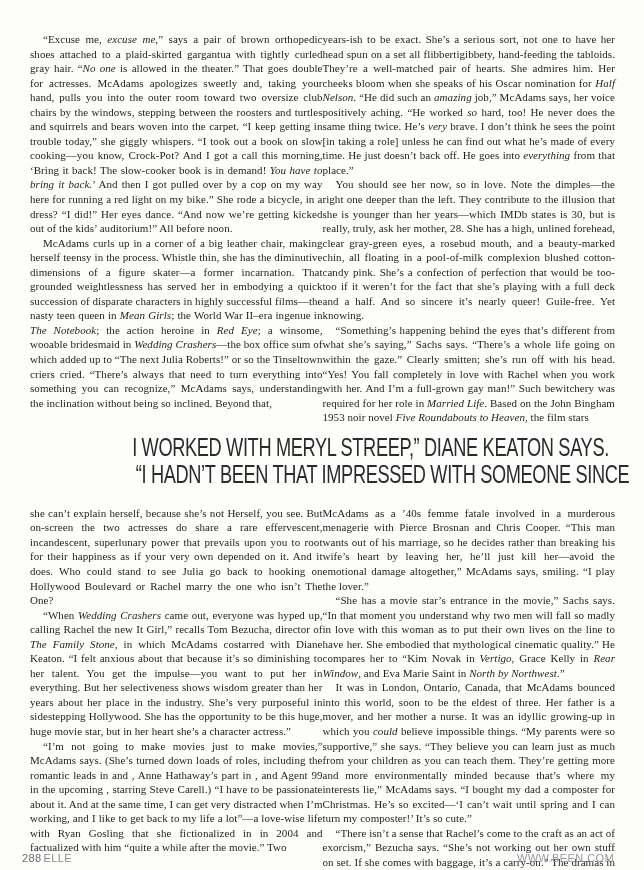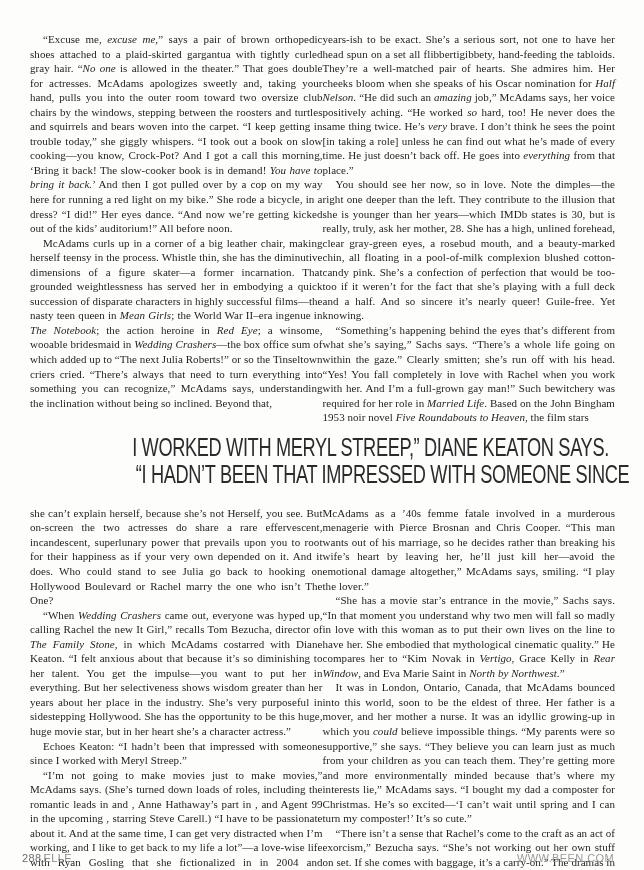--- a/index.html
+++ b/index.html
@@ -70,21 +70,20 @@
 
     <div class="pullquote">
       <div><span class="pq-line">I WORKED WITH MERYL STREEP,” DIANE KEATON SAYS.</span></div>
       <div><span class="pq-line">“I HADN’T BEEN THAT IMPRESSED WITH SOMEONE SINCE</span></div>
     </div>
 
     <div class="row">
       <div class="col flush-first">
           <p>she can’t explain herself, because she’s not Herself, you see. But on-screen the two actresses do share a rare effervescent, incandescent, superlunary power that prevails upon you to root for their happiness as if your very own depended on it. And it does. Who could stand to see Julia go back to hooking on Hollywood Boulevard or Rachel marry the one who isn’t The One?</p>
           <p>“When <em>Wedding Crashers</em> came out, everyone was hyped up, calling Rachel the new It Girl,” recalls Tom Bezucha, director of <em>The Family Stone</em>, in which McAdams costarred with Diane Keaton. “I felt anxious about that because it’s so diminishing to her talent. You get the impulse—you want to put her in everything. But her selectiveness shows wisdom greater than her years about her place in the industry. She’s very purposeful in sidestepping Hollywood. She has the opportunity to be this huge, huge movie star, but in her heart she’s a character actress.”</p>
-          <p>Echoes Keaton: “I hadn’t been that impressed with someone since I worked with Meryl Streep.”</p>
           <p>“I’m not going to make movies just to make movies,” McAdams says. (She’s turned down loads of roles, including the romantic leads in  and , Anne Hathaway’s part in , and Agent 99 in the upcoming , starring Steve Carell.) “I have to be passionate about it. And at the same time, I can get very distracted when I’m working, and I like to get back to my life a lot”—a love-wise life with Ryan Gosling that she fictionalized in  in 2004 and factualized with him “quite a while after the movie.” Two</p>
         </div>
       <div class="col flush-first">
           <p>McAdams as a ’40s femme fatale involved in a murderous menagerie with Pierce Brosnan and Chris Cooper. “This man wants out of his marriage, so he decides rather than breaking his wife’s heart by leaving her, he’ll just kill her—avoid the emotional damage altogether,” McAdams says, smiling. “I play the lover.”</p>
           <p>“She has a movie star’s entrance in the movie,” Sachs says. “In that moment you understand why two men will fall so madly in love with this woman as to put their own lives on the line to have her. She embodied that mythological cinematic quality.” He compares her to “Kim Novak in <em>Vertigo</em>, Grace Kelly in <em>Rear Window</em>, and Eva Marie Saint in <em>North by Northwest</em>.”</p>
           <p>It was in London, Ontario, Canada, that McAdams bounced into this world, soon to be the eldest of three. Her father is a mover, and her mother a nurse. It was an idyllic growing-up in which you <em>could</em> believe impossible things. “My parents were so supportive,” she says. “They believe you can learn just as much from your children as you can teach them. They’re getting more and more environmentally minded because that’s where my interests lie,” McAdams says. “I bought my dad a composter for Christmas. He’s so excited—‘I can’t wait until spring and I can turn my composter!’ It’s so cute.”</p>
           <p>“There isn’t a sense that Rachel’s come to the craft as an act of exorcism,” Bezucha says. “She’s not working out her own stuff on set. If she comes with baggage, it’s a carry-on.” The dramas in her life were relegated to the stage.</p>
         </div>
     </div>
 

